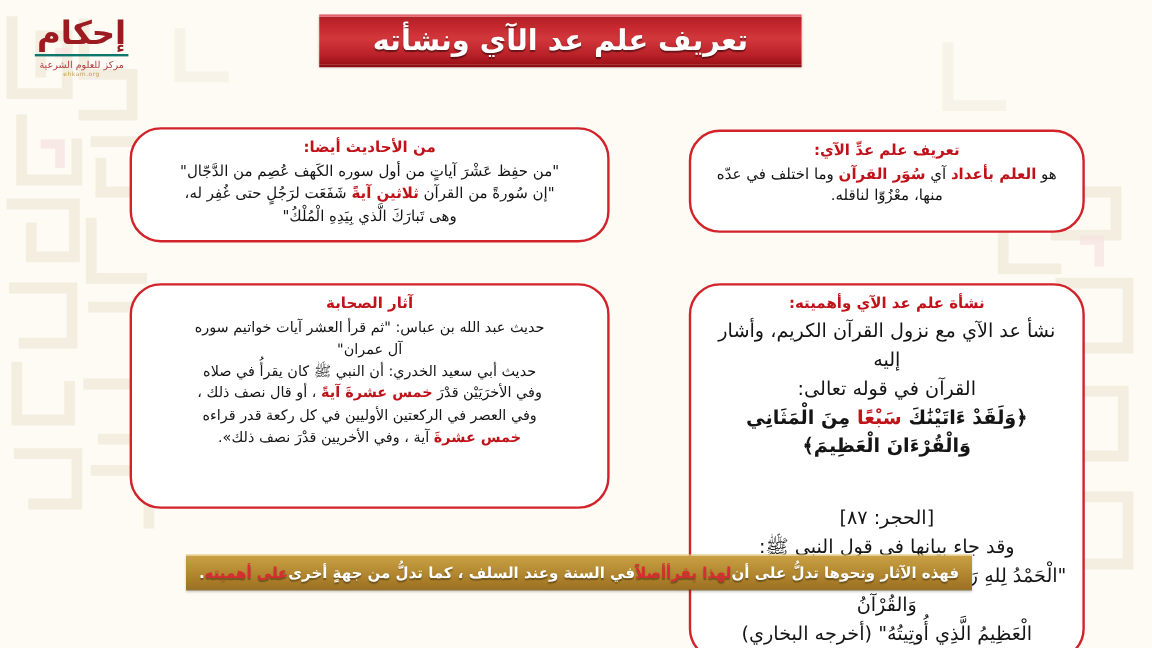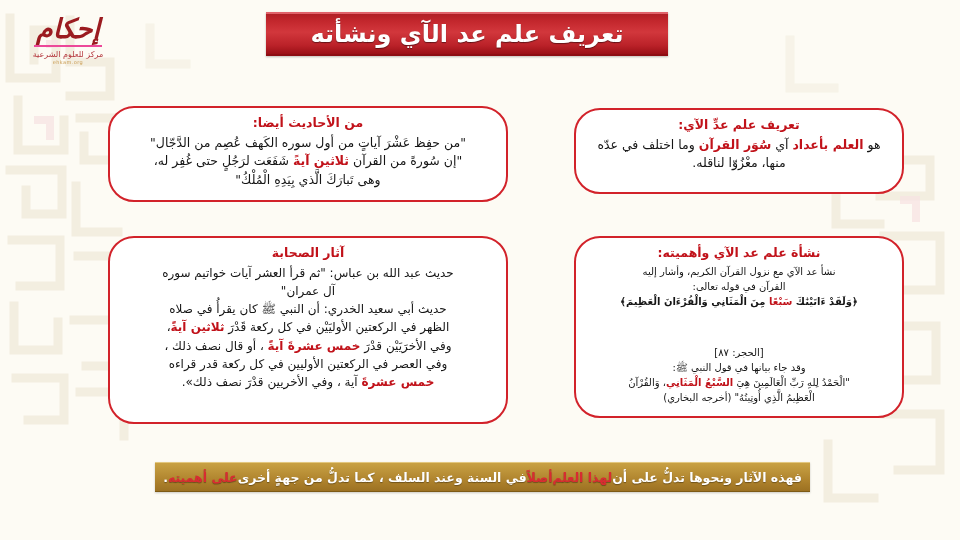--- a/index.html
+++ b/index.html
@@ -58,24 +58,23 @@
     width: 104px;
     height: 74px;
     text-align: center;
   }
   .logo .logo-mark {
     font-size: 27px;
     font-weight: bold;
     color: #9b1b20;
     letter-spacing: -1px;
     line-height: 1.1;
-    border-bottom: 2px solid #ec4899;
+    border-bottom: 2px solid #0f766e;
     display: inline-block;
     padding: 0 2px 1px 2px;
-    font-style: italic;
   }
   .logo .logo-sub {
     font-size: 8px;
     color: #b5393f;
     margin-top: 3px;
     line-height: 1.2;
   }
   .logo .logo-sub2 {
     font-size: 5px;
     color: #c99a4e;
@@ -108,21 +107,21 @@
   .hl { color: #c1121a; font-weight: bold; }
   .hl-plain { color: #c1121a; }
 
   #card-def        { top: 108px; right: 56px;  width: 330px; min-height: 86px; }
   #card-hadith     { top: 106px; right: 452px; width: 400px; min-height: 96px; }
   #card-nashaa     { top: 236px; right: 56px;  width: 330px; min-height: 182px; }
   #card-athar      { top: 236px; right: 452px; width: 400px; min-height: 188px; }
 
   #card-def .card-line,
   #card-hadith .card-line { font-size: 12.5px; }
-  #card-nashaa .card-line { font-size: 10px; line-height: 1.5; }
+  #card-nashaa .card-line { font-size: 16px; line-height: 1.5; }
   #card-athar .card-line  { font-size: 12px; line-height: 1.52; }
 
   .ayah { font-weight: bold; font-size: 12px; }
   .source { font-size: 11.5px; margin-top: 36px; }
 
   
   .banner {
     position: absolute;
     left: 155px;
     top: 462px;
@@ -228,34 +227,31 @@
     </div>
     <div class="card-line">الْعَظِيمُ الَّذِي أُوتِيتُهُ" (أخرجه البخاري)</div>
   </div>
 
   <div class="card" id="card-athar">
     <div class="card-title">آثار الصحابة</div>
     <div class="card-line">حديث عبد الله بن عباس: "ثم قرأ العشر آيات خواتيم سوره</div>
     <div class="card-line">آل عمران"</div>
     <div class="card-line">حديث أبي سعيد الخدري: أن النبي ﷺ كان يقرأُ في صلاه</div>
     <div class="card-line">
-      <span>الظهر في الركعتين الأوليَيْن في كل ركعة قَدْرَ </span><span class="hl">ثلاثين آيةً</span><span>،</span>
-    </div>
-    <div class="card-line">
       <span>وفي الأخرَيَيْن قدْرَ </span><span class="hl">خمس عشرةَ آيةً</span><span> ، أو قال نصف ذلك ،</span>
     </div>
     <div class="card-line">وفي العصر في الركعتين الأوليين في كل ركعة قدر قراءه</div>
     <div class="card-line">
       <span class="hl">خمس عشرةَ</span><span> آية ، وفي الأخريين قدْرَ نصف ذلك».</span>
     </div>
   </div>
 
   <div class="banner">
     <span>فهذه الآثار ونحوها تدلُّ على أن </span>
-      <span class="b-hl">لهذا العلم</span>
+      <span class="b-hl">لهذا يقرأ</span>
       <span> </span>
       <span class="b-hl">أصلاً</span>
       <span> في السنة وعند السلف ، كما تدلُّ من جهةٍ أخرى </span>
       <span class="b-hl">على أهميته</span>
       <span> .</span>
   </div>
 
 </div>
 
 </body></html>

